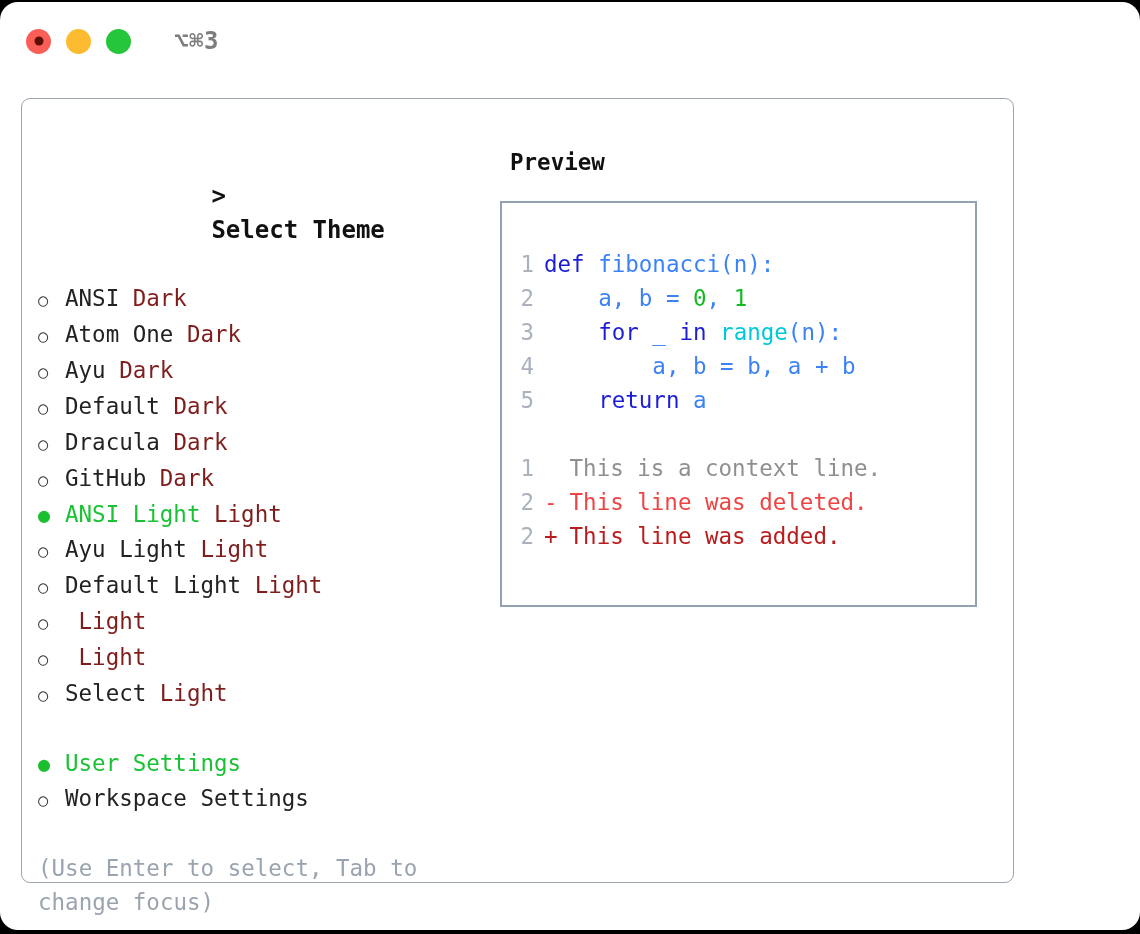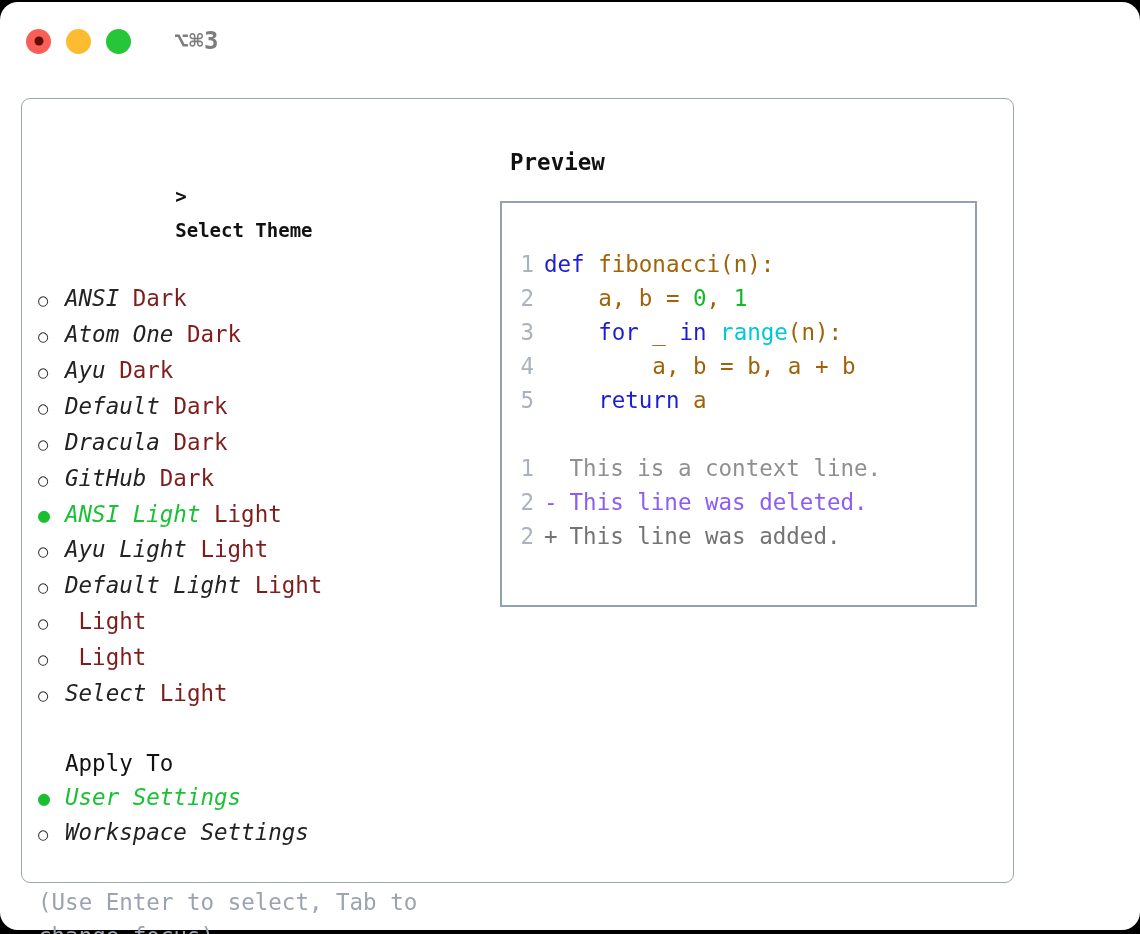--- a/index.html
+++ b/index.html
@@ -83,21 +83,21 @@
     left: 0; top: 0; right: 0; bottom: 0;
     padding: 46px 0 0 16px;
   }
 
   .columns { display: flex; align-items: flex-start; }
   .col-left  { width: 462px; flex: 0 0 auto; }
   .col-right { flex: 1 1 auto; }
 
   
   .heading {
-    font-size: 19px;
+    font-size: 24px;
     font-weight: bold;
     color: #111111;
     line-height: 34px;
     white-space: pre;
   }
   .heading .caret { font-weight: bold; }
 
   .opt-row {
     display: flex;
     align-items: baseline;
@@ -107,21 +107,21 @@
     color: #222222;
   }
   .bullet {
     width: 27px;
     flex: 0 0 auto;
     font-size: 17px;
     color: #333333;
     line-height: 34px;
   }
   .bullet.sel { color: #19bf2f; font-size: 20px; }
-  .opt-name { color: #222222; font-style: italic; }
+  .opt-name { color: #222222; }
   .opt-row.selected .opt-name { color: #19c234; }
   .opt-cat  { color: #7f1d1d; text-align: center; }
   .opt-gap  { color: transparent; }
 
   .section-title {
     font-size: 22.5px;
     color: #111111;
     line-height: 34px;
     padding-left: 27px;
     white-space: pre;
@@ -161,26 +161,26 @@
   .lnum {
     color: #a9b2bd;
     display: inline-block;
     width: 14px;
     text-align: right;
     margin-right: 10px;
   }
   .kw   { color: #1d1dd6; }
   .fn   { color: #00c8d8; }
   .num  { color: #11bb22; }
-  .plain{ color: #a16207; text-align: center; }
+  .plain{ color: #3b82f6; text-align: center; }
 
   .diff-gap { height: 34px; }
   .d-ctx { color: #8f8f8f; margin-top: 16px; }
-  .d-del { color: #8b5cf6; }
-  .d-add { color: #737373; }
+  .d-del { color: #ef4444; }
+  .d-add { color: #b91c1c; }
   .d-sign { display: inline-block; width: 12px; }
 </style>
 </head>
 <body>
 
 <div id="window-card">
 
   <div id="titlebar">
     <div class="dot red"></div>
     <div class="dot yellow"></div>
@@ -209,21 +209,20 @@
               <div class="opt-row selected"><span class="bullet sel">●</span><span class="opt-name">ANSI Light</span><span class="opt-gap"> </span><span class="opt-cat">Light</span></div>
               <div class="opt-row"><span class="bullet">○</span><span class="opt-name">Ayu Light</span><span class="opt-gap"> </span><span class="opt-cat">Light</span></div>
               <div class="opt-row"><span class="bullet">○</span><span class="opt-name">Default Light</span><span class="opt-gap"> </span><span class="opt-cat">Light</span></div>
               <div class="opt-row"><span class="bullet">○</span><span class="opt-gap"> </span><span class="opt-cat">Light</span></div>
               <div class="opt-row"><span class="bullet">○</span><span class="opt-gap"> </span><span class="opt-cat">Light</span></div>
               <div class="opt-row"><span class="bullet">○</span><span class="opt-name">Select</span><span class="opt-gap"> </span><span class="opt-cat">Light</span></div>
             </div>
 
           <div class="spacer-row"></div>
 
-          <div class="section-title">Apply To</div>
 
           <div id="apply-list">
               <div class="opt-row selected"><span class="bullet sel">●</span><span class="opt-name">User Settings</span></div>
               <div class="opt-row"><span class="bullet">○</span><span class="opt-name">Workspace Settings</span></div>
             </div>
 
           <div class="spacer-row"></div>
 
           <div class="hint">(Use Enter to select, Tab to change focus)</div>
         </div>

